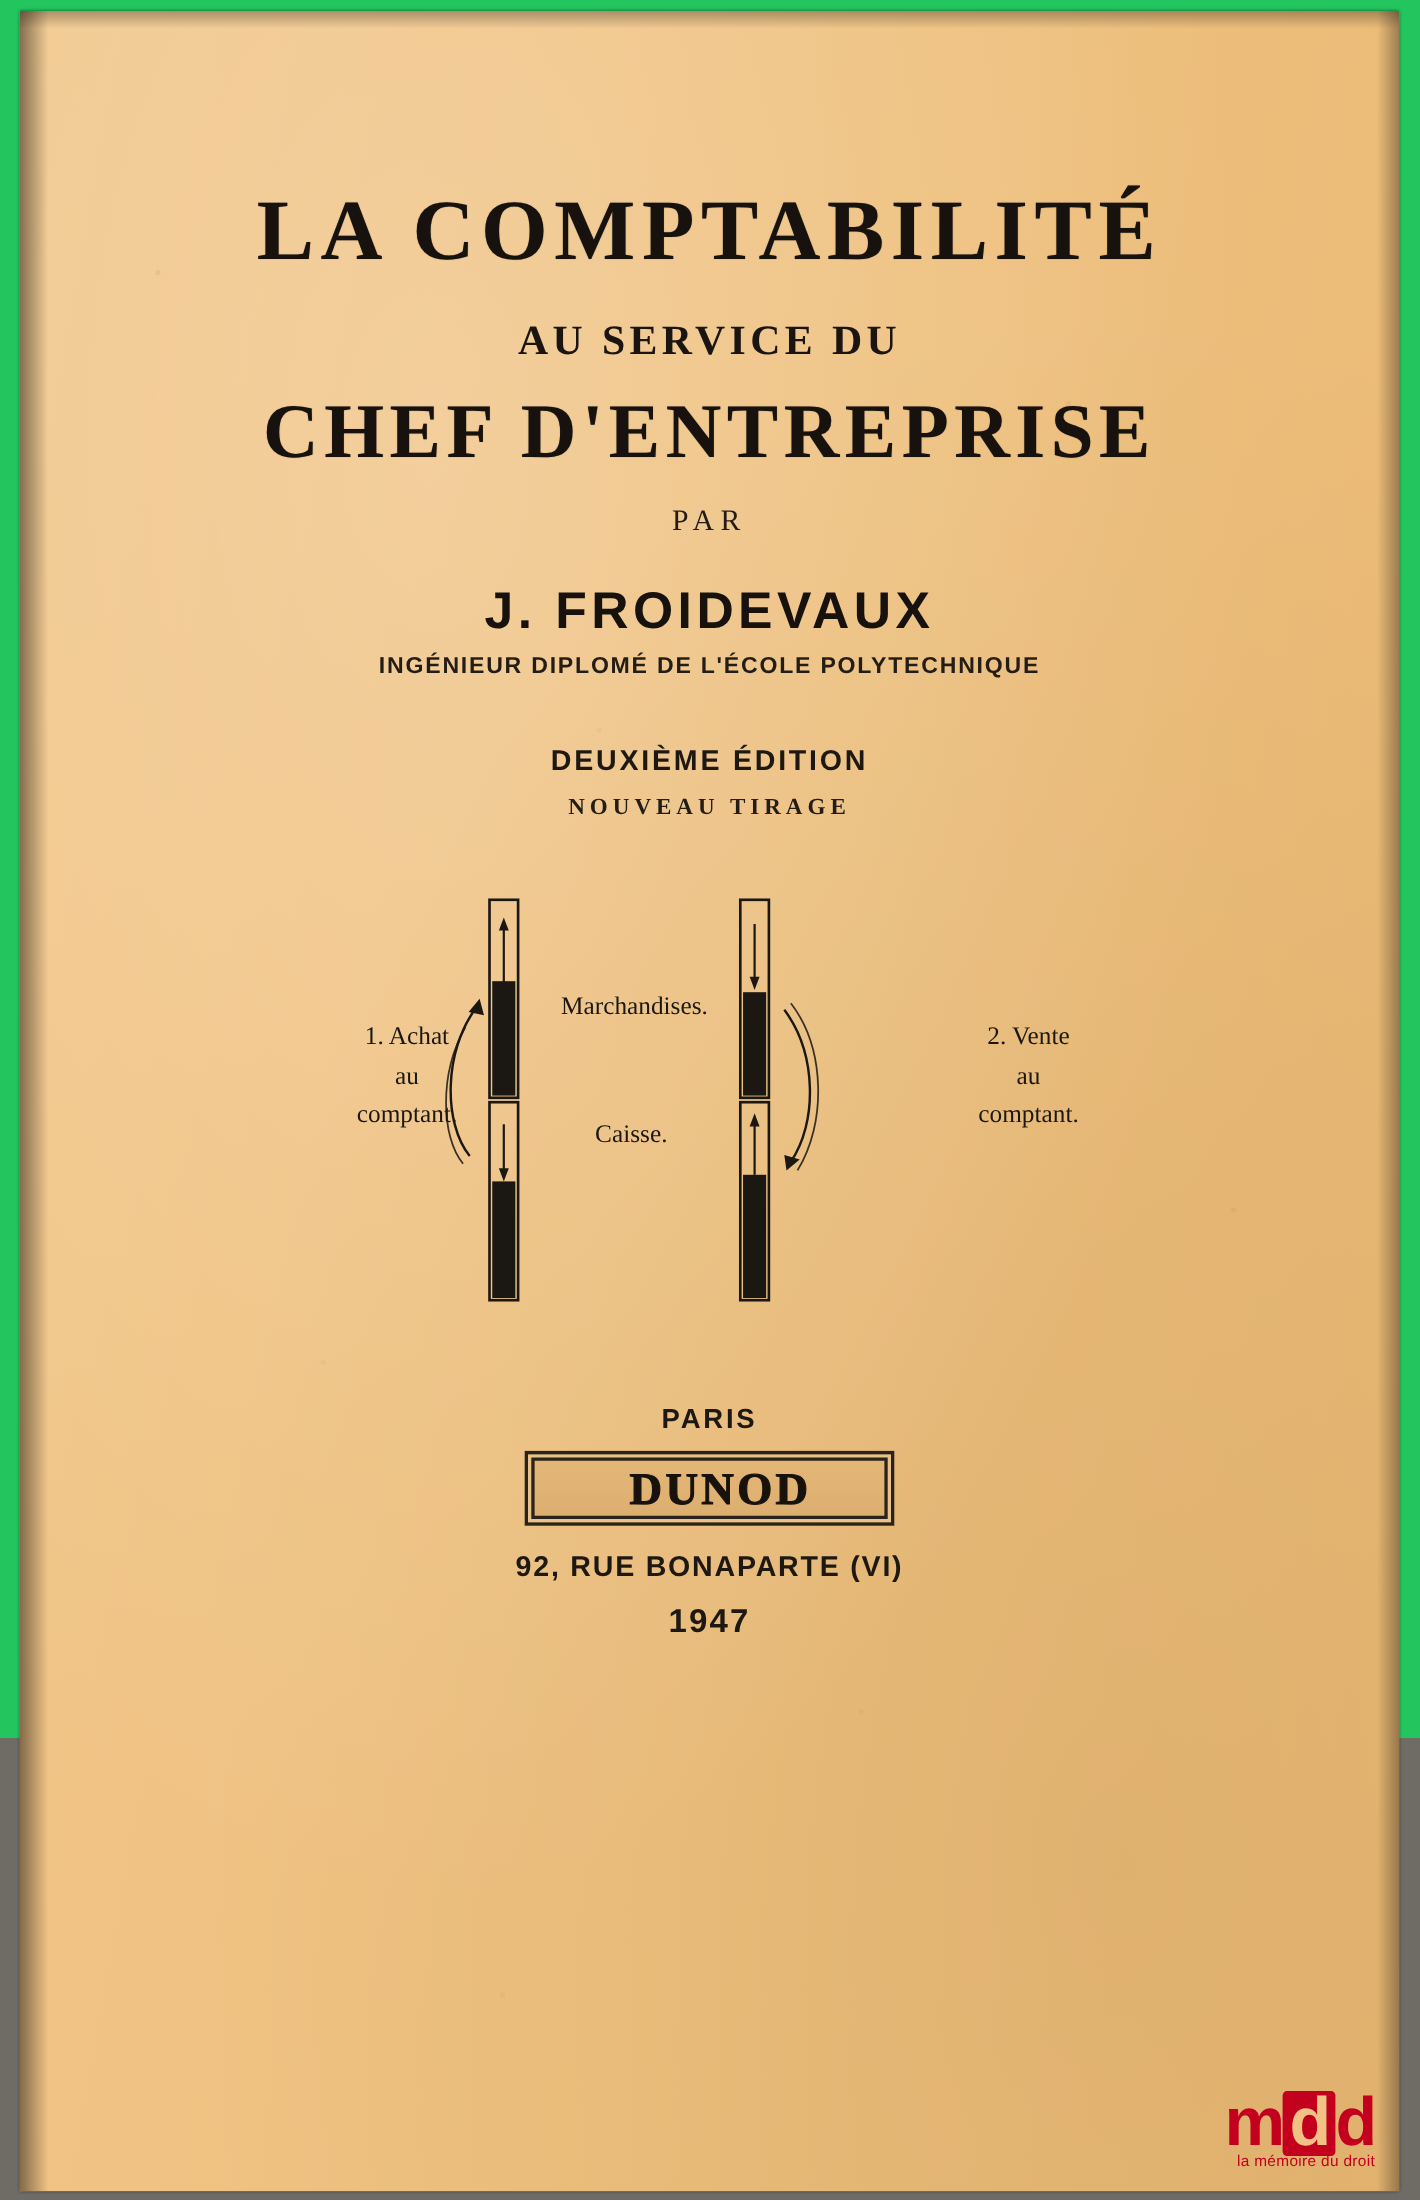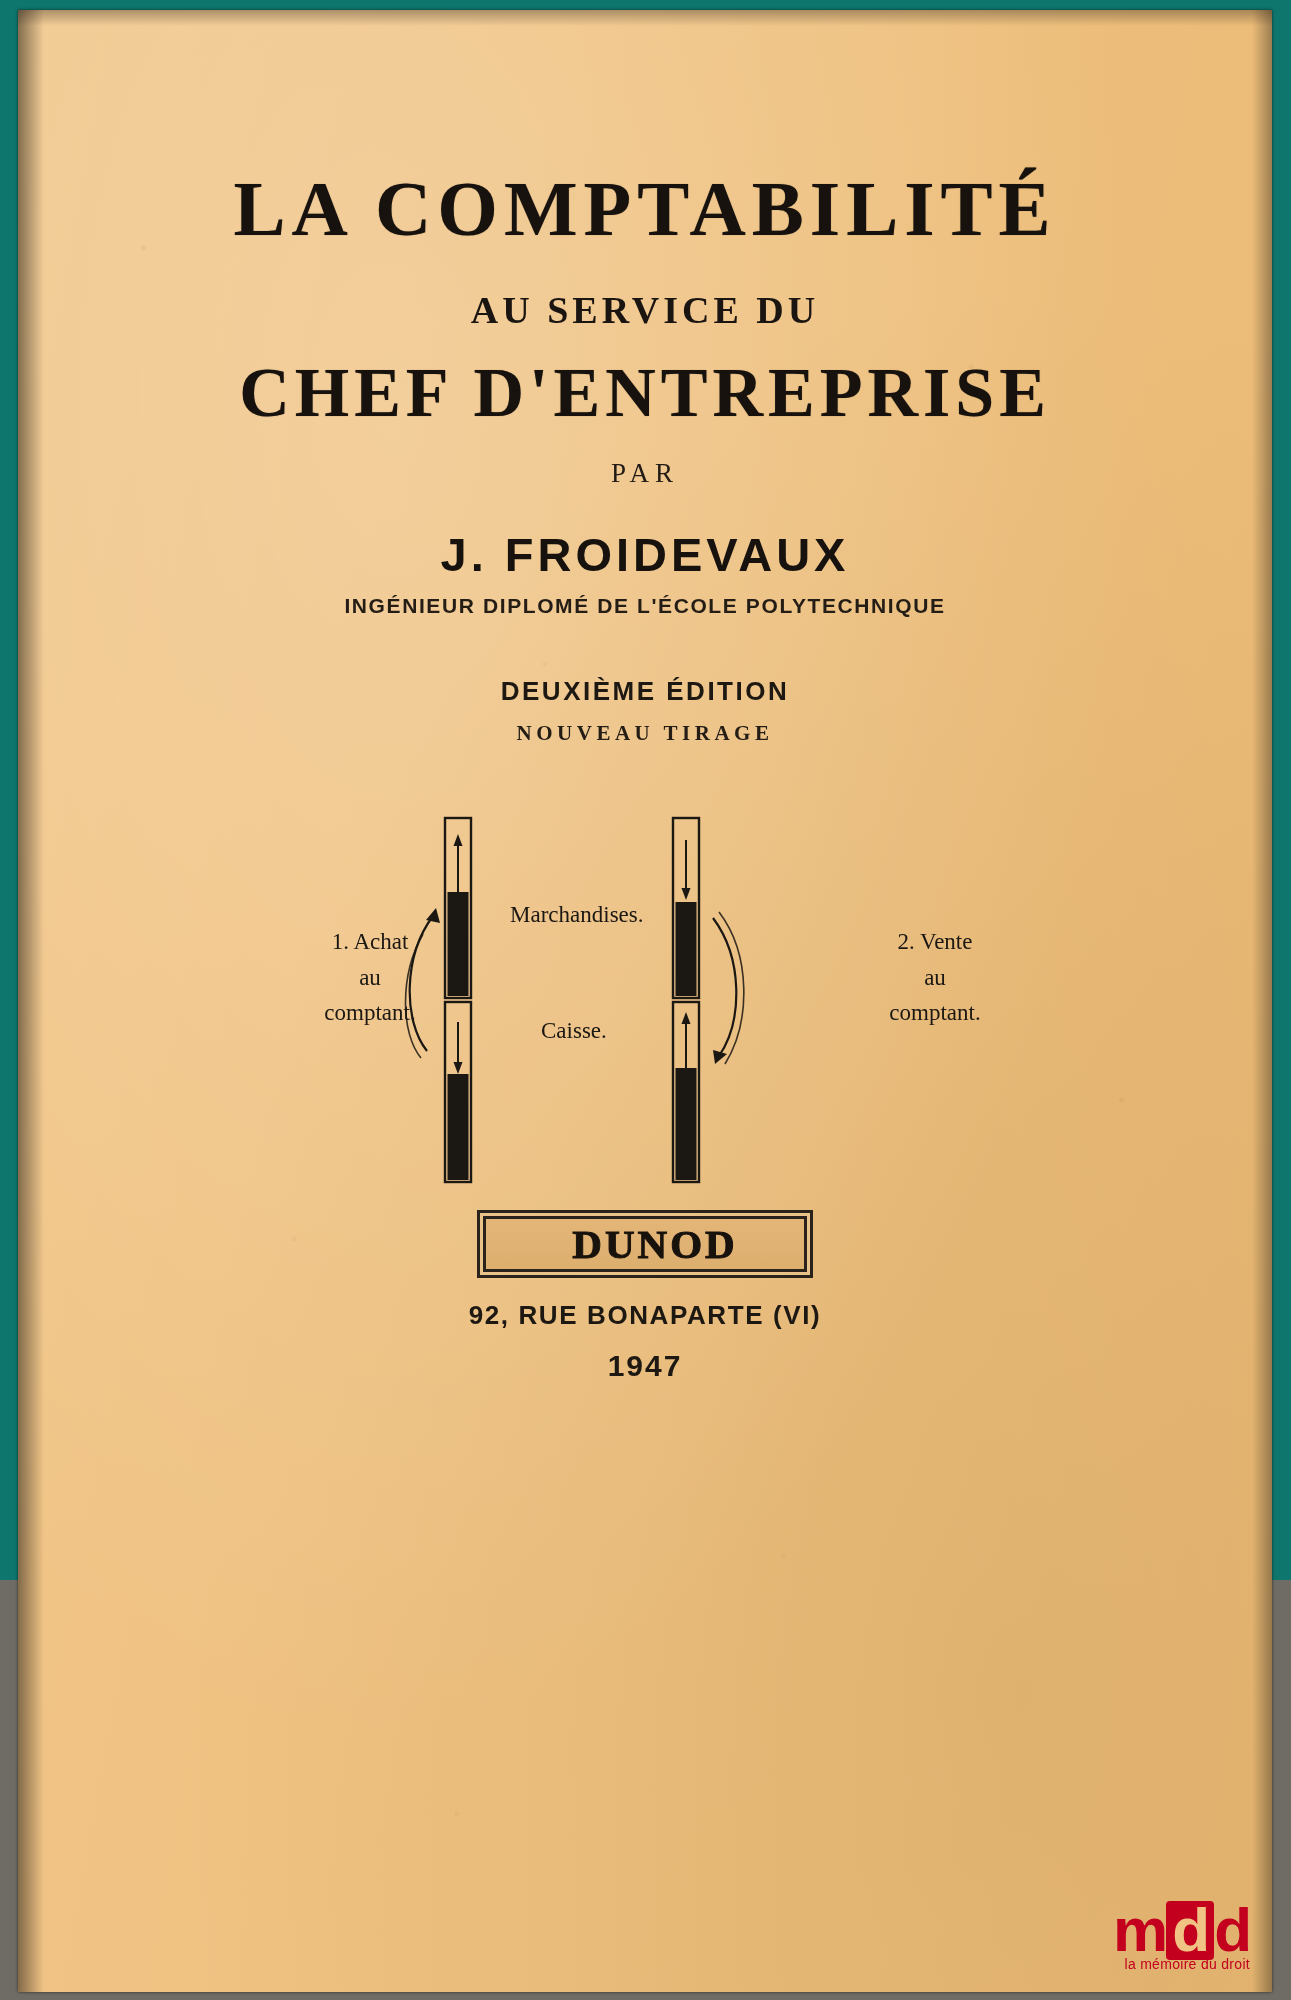--- a/index.html
+++ b/index.html
@@ -12,21 +12,21 @@
     height: 2000px;
     overflow: hidden;
     font-family: "Liberation Serif", serif;
   }
 
   
   #scan {
     position: relative;
     width: 1291px;
     height: 1580px;
-    background: #0f766e;
+    background: #22c55e;
   }
   .page {
     position: absolute;
     left: 18px;
     top: 10px;
     width: 1254px;
     height: 1982px;
     background:
       radial-gradient(ellipse at 30% 20%, rgba(255,255,255,0.20), rgba(255,255,255,0) 60%),
       radial-gradient(ellipse at 80% 85%, rgba(120,90,40,0.10), rgba(255,255,255,0) 60%),
@@ -321,20 +321,21 @@
           <div>comptant.</div>
         </div>
 
         <div class="dlabel lbl-right">
           <div>2. Vente</div>
           <div>au</div>
           <div>comptant.</div>
         </div>
       </div>
 
+      <div class="city">PARIS</div>
 
       <div class="publisher-box">
         <span class="publisher-name">DUNOD</span>
       </div>
 
       <div class="address">92, RUE BONAPARTE (VI)</div>
       <div class="year">1947</div>
     </div>
 
     <div class="wm">

